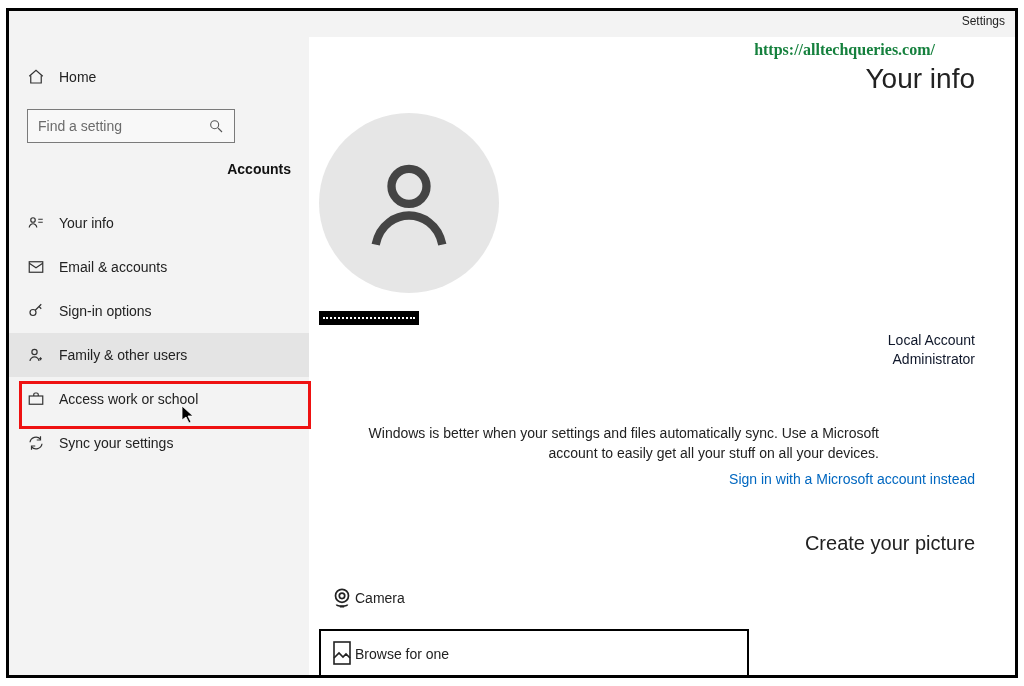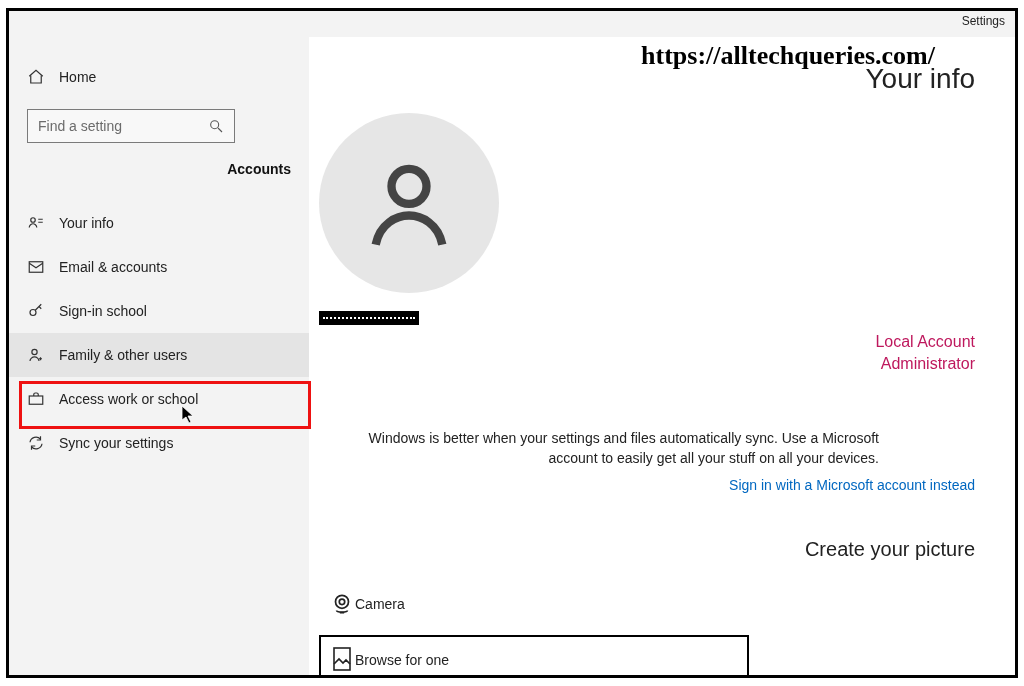--- a/index.html
+++ b/index.html
@@ -95,23 +95,23 @@
   .content {
     flex: 1;
     background: #fff;
     padding: 22px 40px 0 10px;
     overflow: hidden;
   }
   .watermark {
     position: absolute;
     top: 30px;
     right: 80px;
-    color: #000000;
+    color: #15803d;
     font-weight: 700;
-    font-size: 26px;
+    font-size: 16px;
     font-family: "Times New Roman", serif;
   }
   .page-title {
     font-size: 28px;
     font-weight: 400;
     color: #222;
     margin: 4px 0 18px 0;
   }
   .avatar {
     width: 180px; height: 180px;
@@ -127,22 +127,22 @@
     background: #000;
     margin-bottom: 6px;
     position: relative;
   }
   .username-redact::after{
     content:"";
     position:absolute; left:4px; right:4px; top:6px; height:2px;
     border-top: 2px dotted #fff;
   }
   .sub {
-    font-size: 16px;
-    color: #be185d;
+    font-size: 14px;
+    color: #0f172a;
     line-height: 1.35;
   }
   .sync-blurb {
     margin-top: 54px;
     font-size: 14px;
     color: #222;
     max-width: 560px;
     line-height: 1.45;
   }
   .link {
@@ -230,21 +230,21 @@
         <span>Email &amp; accounts</span>
       </div>
 
       <div class="nav-item">
         <span class="icon">
           <svg width="18" height="18" viewBox="0 0 24 24" fill="none" stroke="#333" stroke-width="1.6">
             <circle cx="8" cy="14" r="4"></circle>
               <path d="M11 11 L19 3 M16 6l3 3"></path>
           </svg>
         </span>
-        <span>Sign-in school</span>
+        <span>Sign-in options</span>
       </div>
 
       <div class="nav-item selected">
         <span class="icon">
           <svg width="18" height="18" viewBox="0 0 24 24" fill="none" stroke="#333" stroke-width="1.6">
             <circle cx="10" cy="8" r="3.5"></circle>
               <path d="M4 20c0-3 3-5.5 6-5.5s6 2.5 6 5.5"></path>
               <path d="M18 15v4M16 17h4"></path>
           </svg>
         </span>

